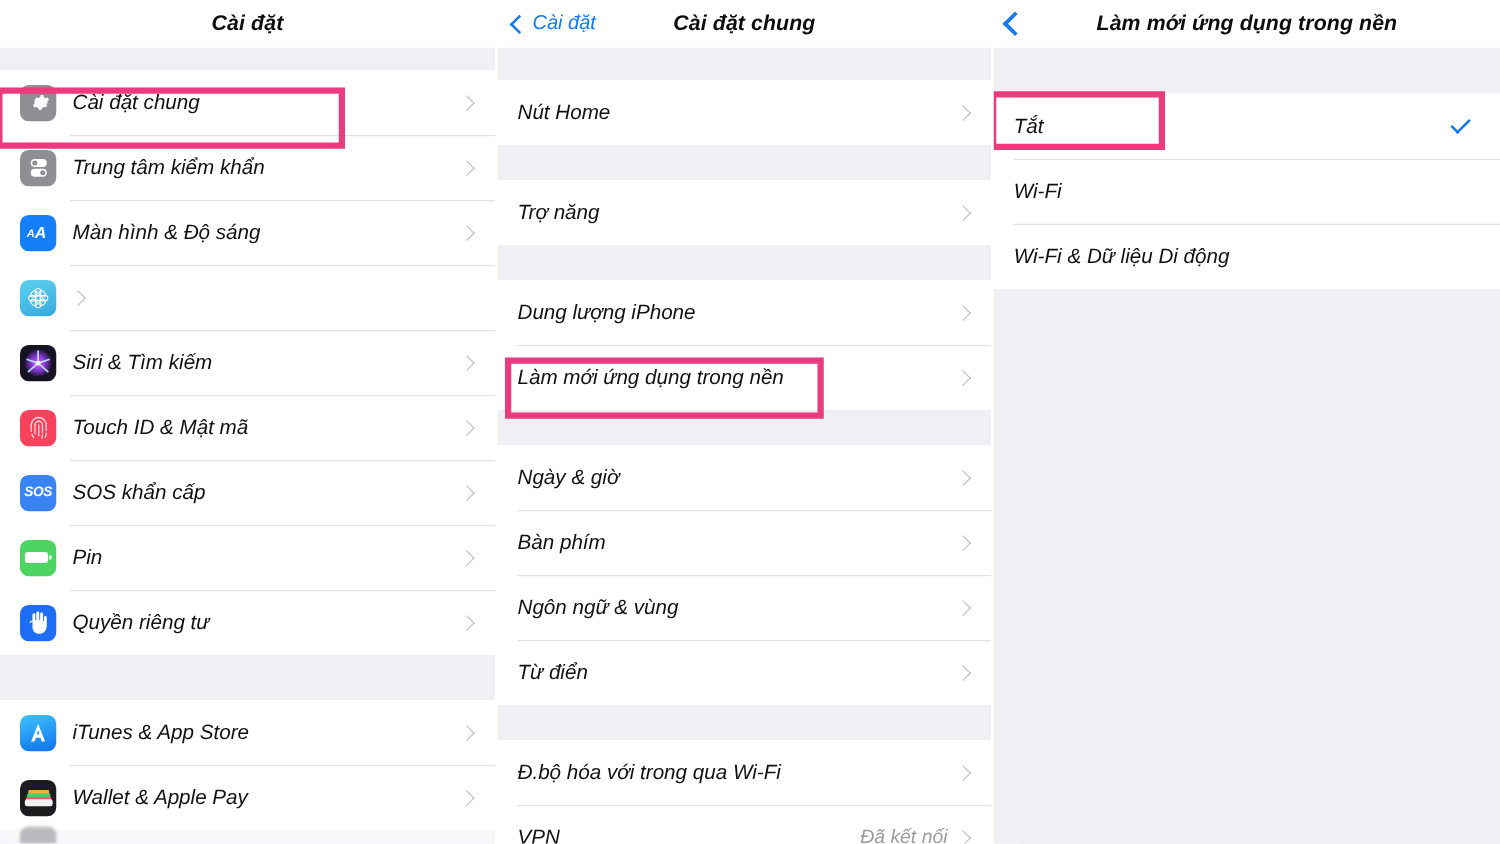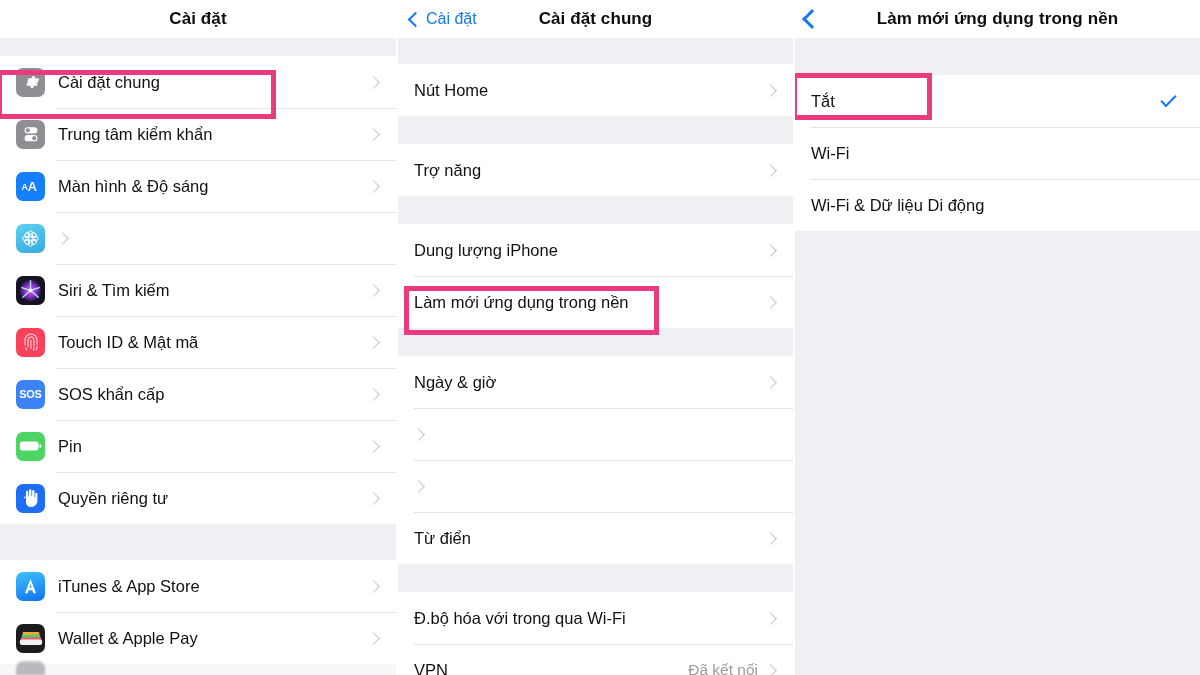--- a/index.html
+++ b/index.html
@@ -15,20 +15,21 @@
     display: flex;
     background: #ffffff;
   }
 
   
   .panel {
     position: relative;
     height: 675px;
     background: #ffffff;
     overflow: hidden;
+    font-style: italic;
   }
   .panel-left   { width: 396px; }
   .gap-a        { width: 2px;  background: #ffffff; }
   .panel-mid    { width: 395px; }
   .gap-b        { width: 2px;  background: #ffffff; }
   .panel-right  { width: 405px; }
 
   
   .navbar {
     position: relative;
@@ -379,23 +380,25 @@
       </div>
     </div>
 
     <div class="spacer" style="height:28px"></div>
     <div class="list">
       <div class="row">
         <span class="row-label">Ngày &amp; giờ</span>
         <span class="disclosure"></span>
       </div>
       <div class="row">
-        <span class="disclosure"></span>
-      </div>
-      <div class="row">
+        <span class="row-label">Bàn phím</span>
+        <span class="disclosure"></span>
+      </div>
+      <div class="row">
+        <span class="row-label">Ngôn ngữ &amp; vùng</span>
         <span class="disclosure"></span>
       </div>
       <div class="row">
         <span class="row-label">Từ điển</span>
         <span class="disclosure"></span>
       </div>
     </div>
 
     <div class="spacer" style="height:28px"></div>
     <div class="list">

